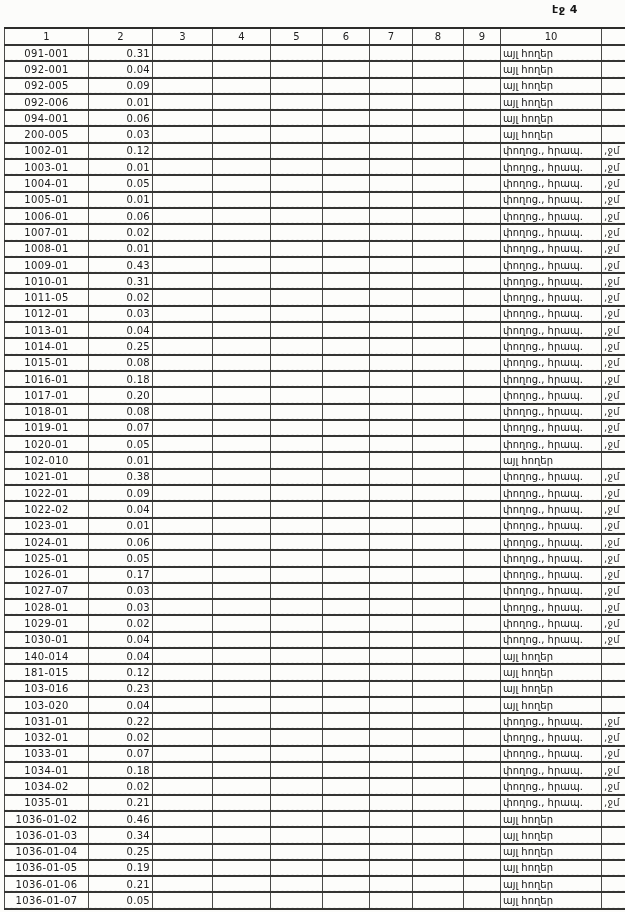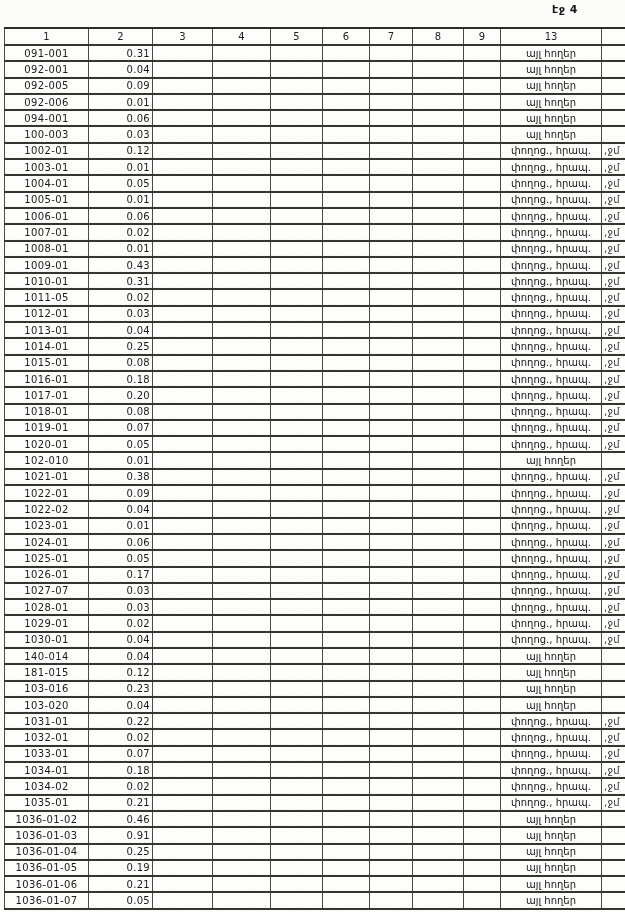--- a/index.html
+++ b/index.html
@@ -63,21 +63,21 @@
     padding-left: 3px;
     letter-spacing: 0.4px;
     color: #1a1a1a;
   }
   td.value-cell {
     text-align: right;
     letter-spacing: 0.3px;
     color: #1a1a1a;
   }
   td.land-cell {
-    text-align: center;
+    text-align: left;
     padding-left: 3px;
     font-size: 9.5px;
     color: #141414;
     border-right: 2px solid #343432;
   }
   td.note-cell {
     border: none;
     background: transparent;
     font-size: 8.5px;
     color: #3a3a3a;
@@ -118,21 +118,21 @@
       <tr id="header-row">
           <th>1</th>
           <th>2</th>
           <th>3</th>
           <th>4</th>
           <th>5</th>
           <th>6</th>
           <th>7</th>
           <th>8</th>
           <th>9</th>
-          <th>13</th>
+          <th>10</th>
           <th class="note-cell"></th>
         </tr>
     </thead>
     <tbody id="table-body">
         <tr>
           <td class="code-cell">091-001</td>
           <td class="value-cell">0.31</td>
           <td class="empty-cell"></td>
           <td class="empty-cell"></td>
           <td class="empty-cell"></td>
@@ -189,21 +189,21 @@
           <td class="empty-cell"></td>
           <td class="empty-cell"></td>
           <td class="empty-cell"></td>
           <td class="empty-cell"></td>
           <td class="empty-cell"></td>
           <td class="empty-cell"></td>
           <td class="land-cell">այլ հողեր</td>
           <td class="note-cell"></td>
         </tr>
         <tr>
-          <td class="code-cell">100-003</td>
+          <td class="code-cell">200-005</td>
           <td class="value-cell">0.03</td>
           <td class="empty-cell"></td>
           <td class="empty-cell"></td>
           <td class="empty-cell"></td>
           <td class="empty-cell"></td>
           <td class="empty-cell"></td>
           <td class="empty-cell"></td>
           <td class="empty-cell"></td>
           <td class="land-cell">այլ հողեր</td>
           <td class="note-cell"></td>
@@ -749,21 +749,21 @@
           <td class="empty-cell"></td>
           <td class="empty-cell"></td>
           <td class="empty-cell"></td>
           <td class="empty-cell"></td>
           <td class="empty-cell"></td>
           <td class="land-cell">այլ հողեր</td>
           <td class="note-cell"></td>
         </tr>
         <tr>
           <td class="code-cell">1036-01-03</td>
-          <td class="value-cell">0.91</td>
+          <td class="value-cell">0.34</td>
           <td class="empty-cell"></td>
           <td class="empty-cell"></td>
           <td class="empty-cell"></td>
           <td class="empty-cell"></td>
           <td class="empty-cell"></td>
           <td class="empty-cell"></td>
           <td class="empty-cell"></td>
           <td class="land-cell">այլ հողեր</td>
           <td class="note-cell"></td>
         </tr>

